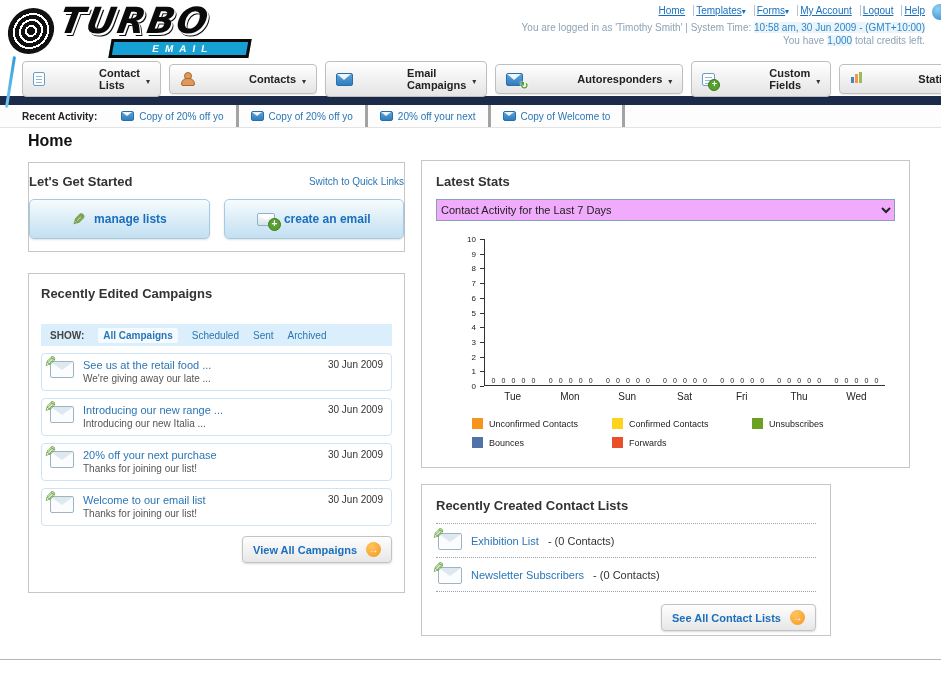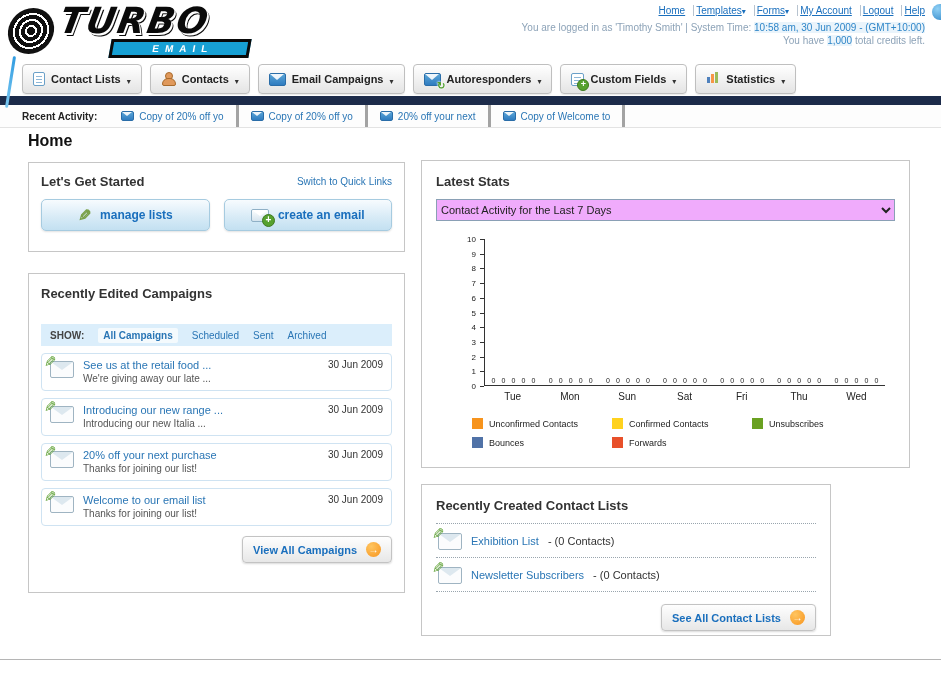--- a/index.html
+++ b/index.html
@@ -29,42 +29,42 @@
   .login-line, .credits-line { color:#8da3b8; line-height:13px; }
   .hl { color:#2f86c8; background:#eaf4fb; }
   .corner-dot { position:absolute; right:-7px; top:4px; width:16px; height:16px; border-radius:50%;
     background:radial-gradient(circle at 35% 30%, #8fd0f5, #2f86c8); }
 
   
   .nav-row { display:flex; align-items:center; gap:8px; padding-left:22px; height:34px; }
   .nav-tab { display:inline-flex; align-items:center; gap:6px; padding:5px 10px;
     background:linear-gradient(#ffffff,#e4e4e4); border:1px solid #bfbfbf; border-radius:4px;
     box-shadow:0 1px 1px rgba(0,0,0,.08); cursor:pointer; }
-  .tab-label { font-size:11px; font-weight:bold; color:#222; }
+  .tab-label { font-size:11px; font-weight:bold; color:#222;margin-left:48px; }
   .caret::after { content:"▾"; font-size:8px; color:#333; }
   .dark-bar { height:9px; background:#1c2b4a; }
 
   
   .activity-strip { display:flex; align-items:center; height:23px; padding-left:22px; font-size:10px;
     background:#fdfdfd; border-bottom:1px solid #e3e3e3; }
   .activity-label { font-weight:bold; color:#222; margin-right:12px; }
   .activity-item { display:flex; align-items:center; gap:5px; padding:0 12px; border-right:3px solid #a3a3a3; cursor:pointer; height:100%; }
   .activity-text { color:#2a76b5; }
 
   
   .main { position:relative; height:555px; }
   .page-title { position:absolute; left:28px; top:4px; font-size:16px; color:#111; font-weight:bold; }
   .panel { position:absolute; background:#fff; border:1px solid #c6c6c6; }
   .panel-title { font-size:13px; font-weight:bold; color:#333; }
   .panel-head { display:flex; justify-content:space-between; align-items:center; }
   .small-link { font-size:10px; color:#2a76b5; cursor:pointer; }
 
-  .get-started { left:28px; top:34px; width:377px; height:90px; padding:11px 12px; }
+  .get-started { left:28px; top:34px; width:377px; height:90px; padding:11px 0; }
   .gs-buttons { display:flex; gap:14px; margin-top:10px; }
-  .blue-btn { flex:1; display:flex; align-items:center; justify-content:center; gap:9px; height:32px;
+  .blue-btn { flex:1; display:flex; align-items:center; justify-content:center; gap:9px; height:40px;
     background:linear-gradient(#f7fbfe,#d6eaf6 60%,#c3e0f1); border:1px solid #a6cbe0; border-radius:5px;
     font-size:12px; font-weight:bold; color:#1a6fbd; cursor:pointer; box-shadow:0 1px 2px rgba(0,0,0,.12);
     font-family:inherit; }
 
   .campaigns { left:28px; top:145px; width:377px; height:320px; padding:10px 12px; }
   .filter-bar { display:flex; align-items:center; gap:14px; background:#dbeefb; height:22px; margin-top:22px; padding:0 9px; font-size:10px; }
   .show-label { font-weight:bold; color:#444; }
   .filter { color:#2a76b5; cursor:pointer; }
   .filter.active { font-weight:bold; background:#f4fafd; padding:2px 5px; border-radius:2px; }
   .camp-item { display:flex; align-items:flex-start; gap:9px; border:1px solid #cfe3f2; border-radius:4px;

